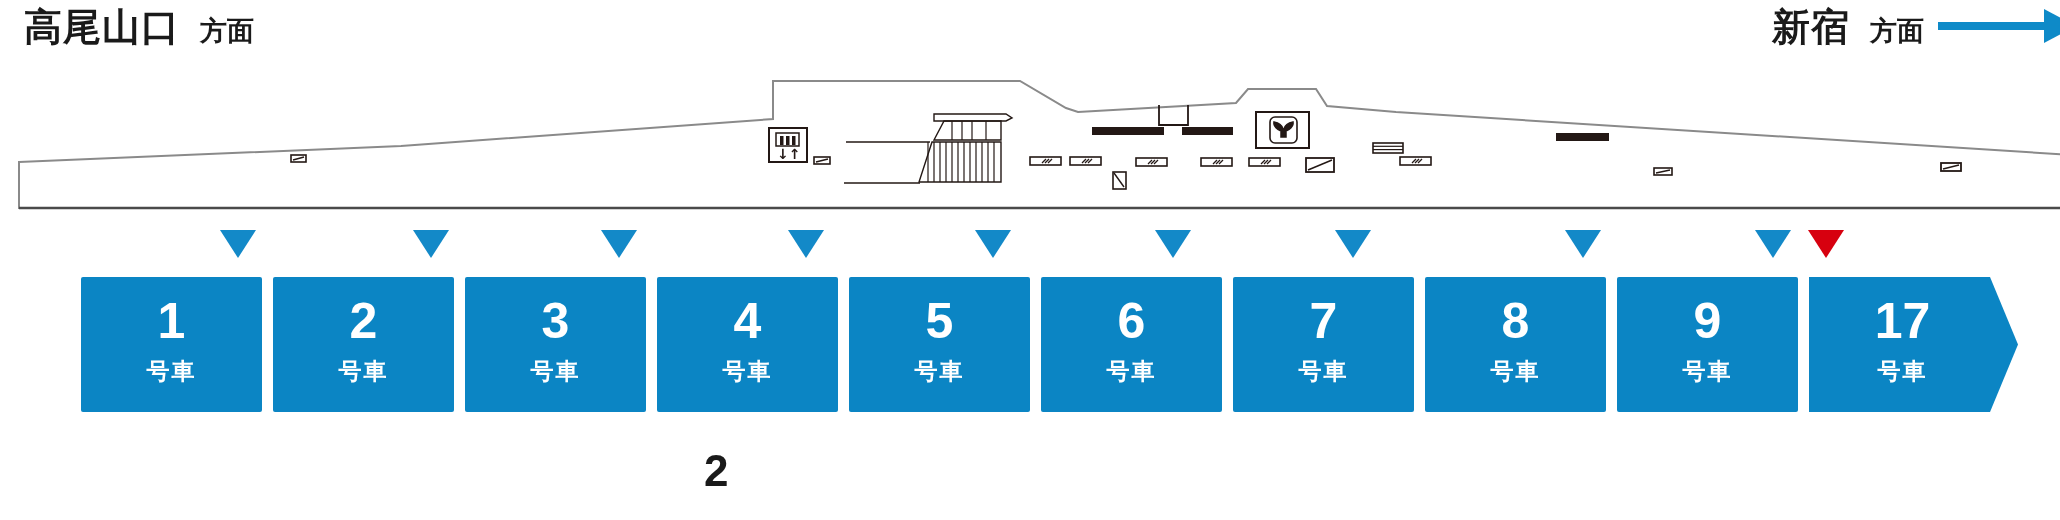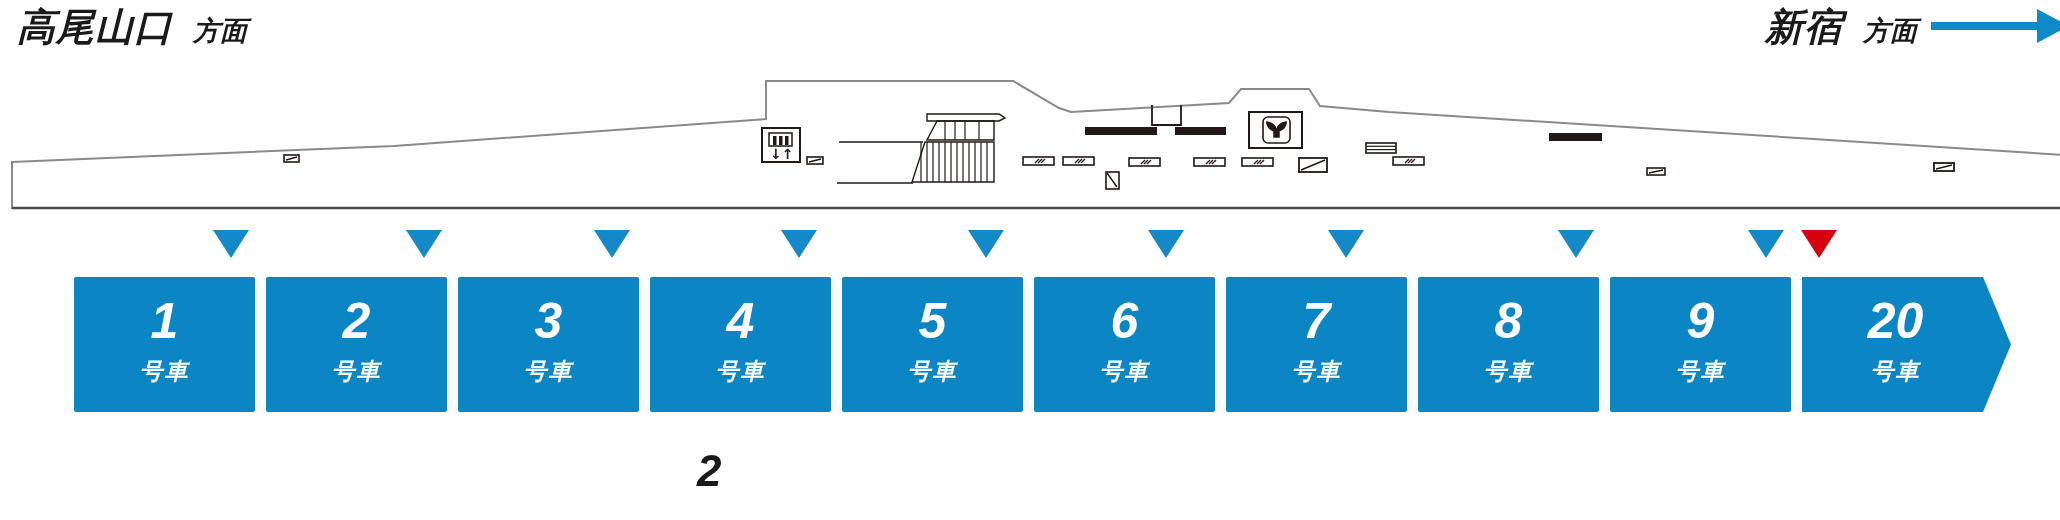--- a/index.html
+++ b/index.html
@@ -1,21 +1,21 @@
 <!DOCTYPE html>
 <html style="--car-blue: #0b85c4; --door-blue: #1389c8; --highlight-red: #d7000f;"><head>
 <meta charset="utf-8">
 <style>
   html,body{margin:0;padding:0;background:#ffffff;}
   body{
     font-family:"Liberation Sans","DejaVu Sans",sans-serif;
     width:2060px;height:520px;position:relative;overflow:hidden;
     color:#1a1a1a;
   }
-  .stage{position:absolute;left:9px;top:0;width:1784px;height:520px;font-style:italic;}
+  .stage{position:absolute;left:16px;top:0;width:1784px;height:520px;}
 
   
   .dir{position:absolute;display:flex;align-items:baseline;white-space:nowrap;}
   .dir-left{left:8px;top:2px;}
   .dir-right{left:1756px;top:2px;text-align:right;}
   .dir .station{font-size:38px;font-weight:800;letter-spacing:1px;}
   .dir .suffix{font-size:27px;font-weight:800;margin-left:20px;}
   .dir-arrow{position:absolute;left:1922px;top:8px;width:138px;height:36px;}
 
   
@@ -224,21 +224,21 @@
     <div class="car">
       <span class="num">8</span>
       <span class="suf">号車</span>
     </div>
     <div class="car">
       <span class="num">9</span>
       <span class="suf">号車</span>
     </div>
     <div class="car last">
       <div class="inner-shift">
-        <span class="num">20</span>
+        <span class="num">17</span>
         <span class="suf">号車</span>
       </div>
     </div>
   </div>
 
   <div class="platform-label">
     <span class="pnum">2</span>
   </div>
 
 </div>

